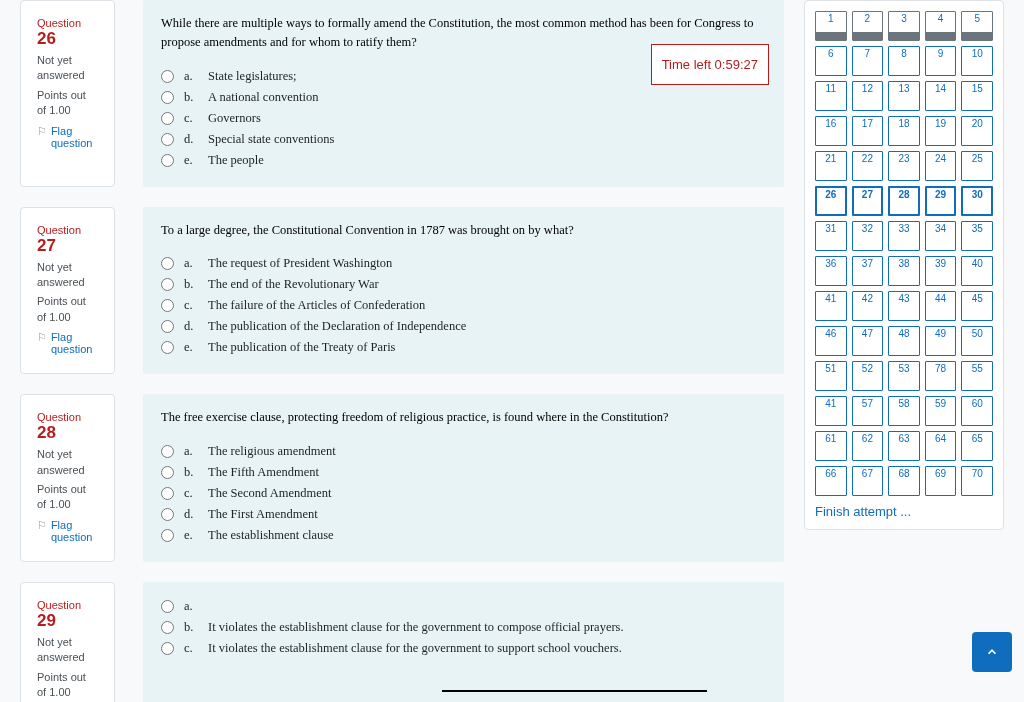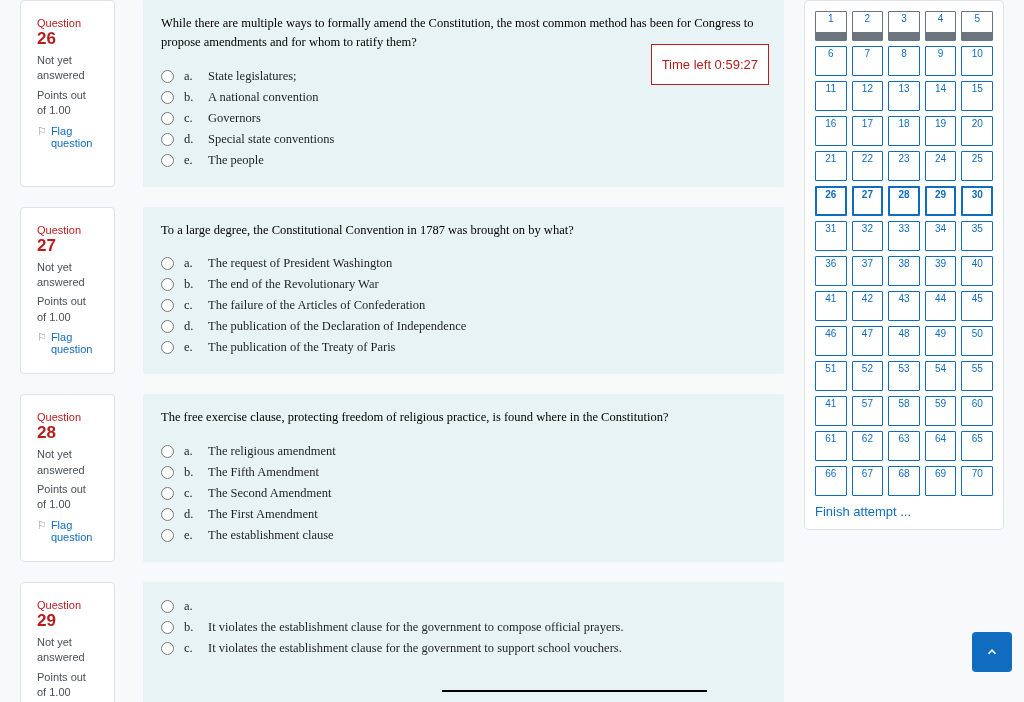--- a/index.html
+++ b/index.html
@@ -405,21 +405,21 @@
           </div>
           <div class="nav-cell">
             <div class="num">52</div>
             <div class="bar2"></div>
           </div>
           <div class="nav-cell">
             <div class="num">53</div>
             <div class="bar2"></div>
           </div>
           <div class="nav-cell">
-            <div class="num">54</div>
+            <div class="num">78</div>
             <div class="bar2"></div>
           </div>
           <div class="nav-cell">
             <div class="num">55</div>
             <div class="bar2"></div>
           </div>
           <div class="nav-cell">
             <div class="num">41</div>
             <div class="bar2"></div>
           </div>

